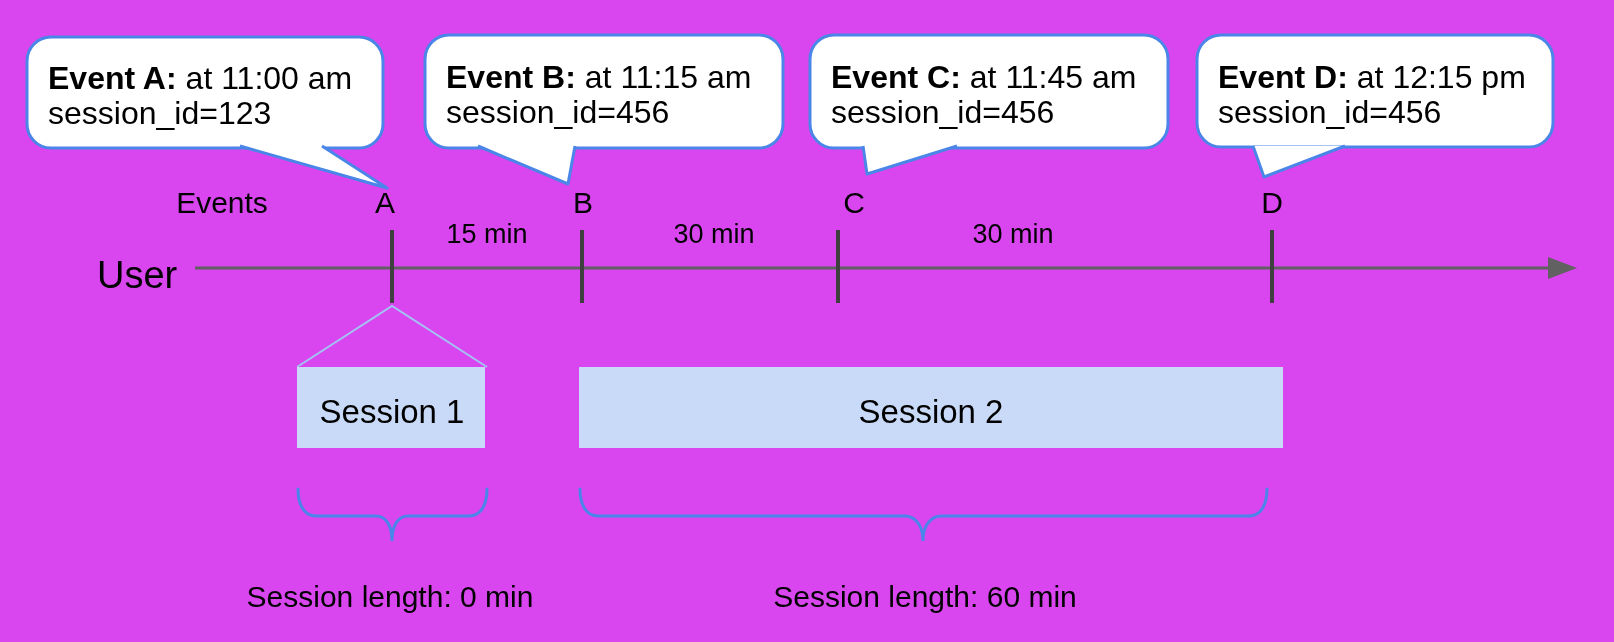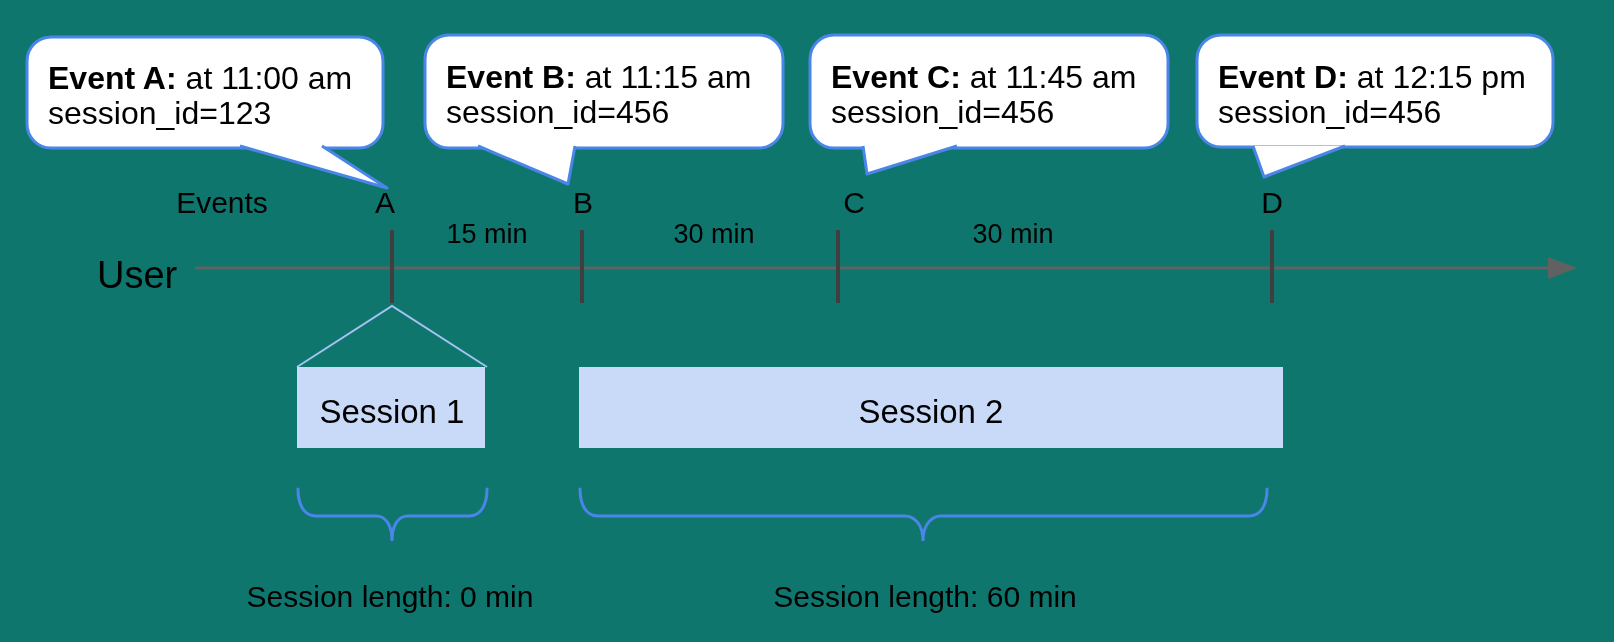--- a/index.html
+++ b/index.html
@@ -1,19 +1,19 @@
 <!DOCTYPE html>
 <html><head>
 <meta charset="utf-8">
 <style>
   html,body{margin:0;padding:0;background:#ffffff;}
   .page{
     position:relative;
     width:1614px;height:642px;
-    background:#0f766e;
+    background:#d946ef;
     font-family:"Liberation Sans", sans-serif;
     overflow:hidden;
   }
   svg{display:block;}
   text{fill:#000000;}
   .callout-rect{fill:#ffffff;stroke:#4a86e8;stroke-width:3;}
   .callout-tail{fill:#ffffff;stroke:#4a86e8;stroke-width:3;stroke-linejoin:round;}
   .callout-text{font-size:32px;}
   .callout-title{font-weight:bold;}
   .axis-line{stroke:#616161;stroke-width:3;}

